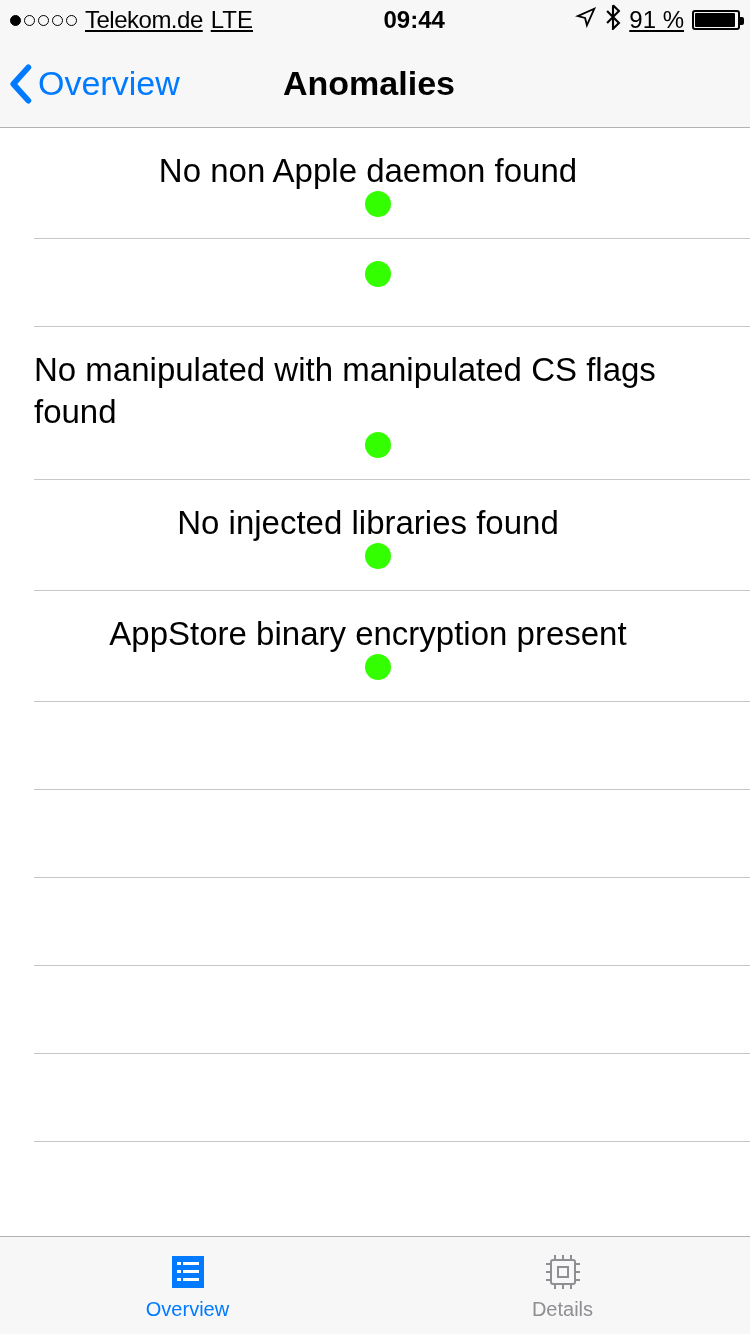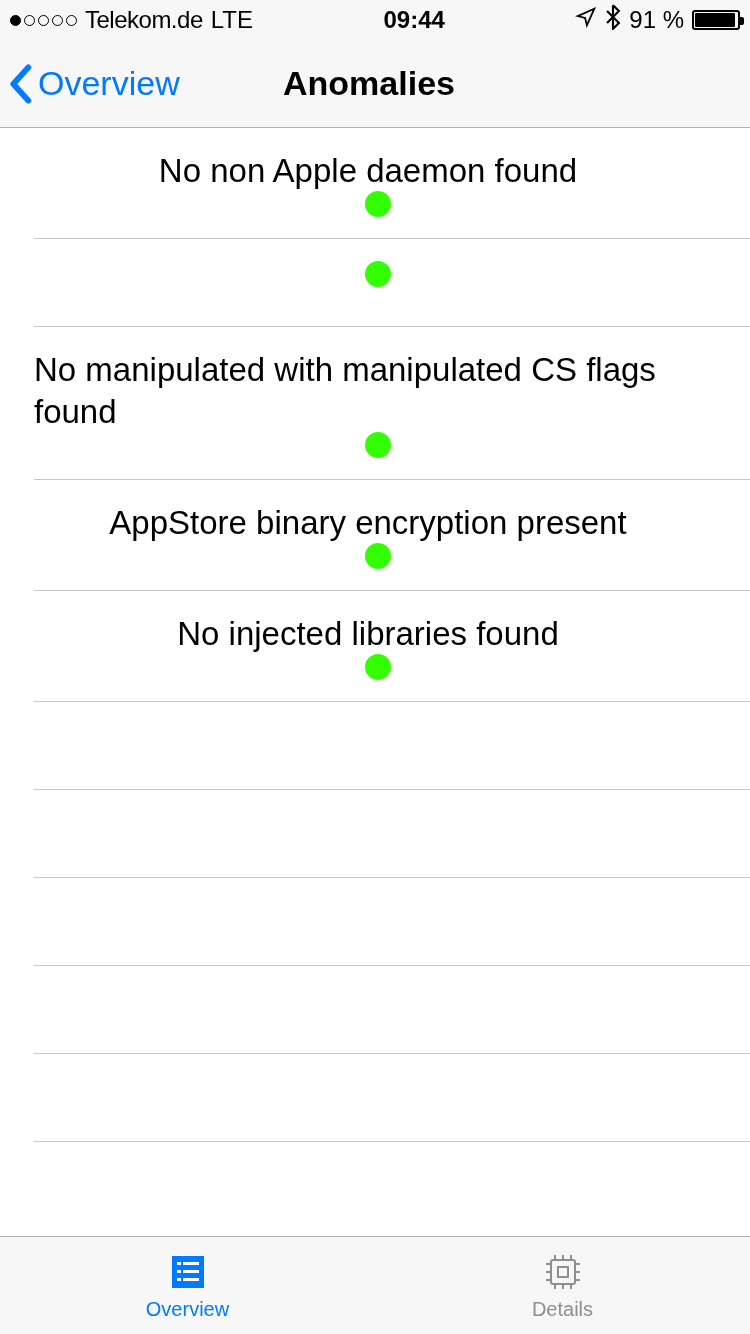--- a/index.html
+++ b/index.html
@@ -17,21 +17,21 @@
     height: 40px;
     width: 100%;
     display: flex;
     align-items: center;
     justify-content: space-between;
     padding: 0 10px;
     font-size: 24px;
     background: #f7f7f7;
     color: #000;
   }
-  .status-left, .status-right { display: flex; align-items: center; gap: 8px; }
+  .status-left, .status-right { display: flex; align-items: center; gap: 8px; text-decoration: underline; }
   .signal-dots { display: flex; gap: 3px; align-items: center; }
   .signal-dots span {
     width: 11px; height: 11px; border-radius: 50%;
     border: 1.5px solid #000; display: inline-block;
   }
   .signal-dots span.filled { background: #000; }
   .carrier { font-size: 24px; letter-spacing: -0.5px; }
   .net { font-size: 24px; text-align: center; }
   .status-time { font-size: 24px; font-weight: 600; }
   .battery {
@@ -199,25 +199,25 @@
       <div class="status-dot ok"></div>
     </div>
     <div class="row">
       <div class="status-dot ok"></div>
     </div>
     <div class="row">
       <div class="row-label">No manipulated with manipulated CS flags found</div>
       <div class="status-dot ok"></div>
     </div>
     <div class="row">
+      <div class="row-label">No injected libraries found</div>
+      <div class="status-dot ok"></div>
+    </div>
+    <div class="row">
       <div class="row-label">AppStore binary encryption present</div>
-      <div class="status-dot ok"></div>
-    </div>
-    <div class="row">
-      <div class="row-label">No injected libraries found</div>
       <div class="status-dot ok"></div>
     </div>
     <div class="row empty"></div>
     <div class="row empty"></div>
     <div class="row empty"></div>
     <div class="row empty"></div>
     <div class="row empty"></div>
   </div>
 
 <div class="tab-bar">

